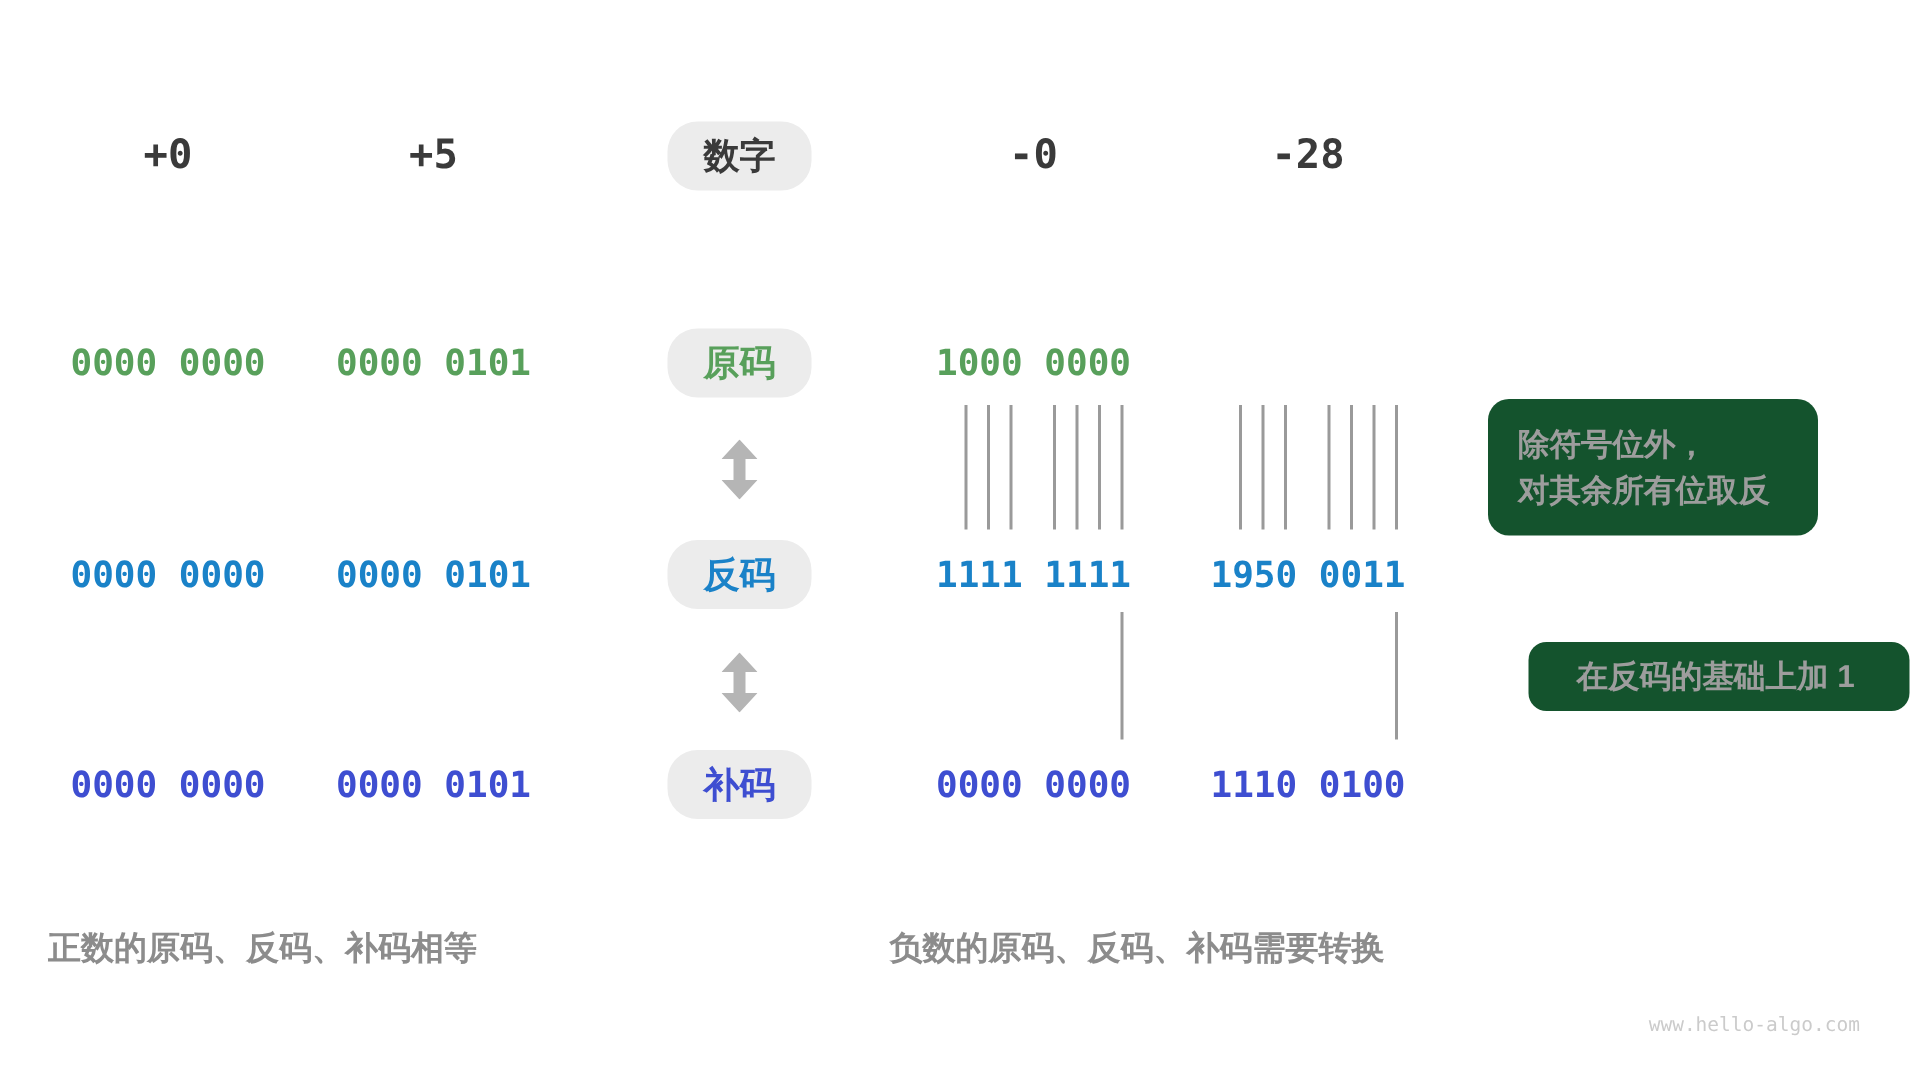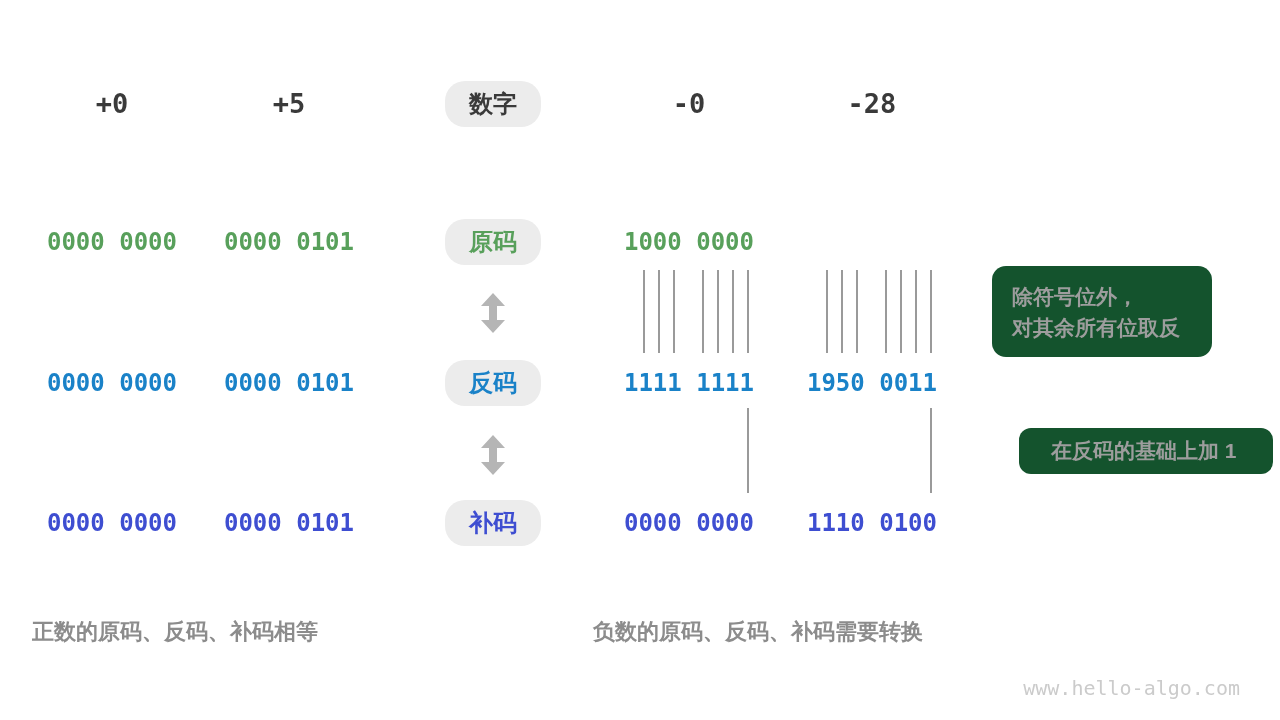--- a/index.html
+++ b/index.html
@@ -32,21 +32,21 @@
     color:#9d9d9d;font-weight:bold;font-size:21px;
   }
   .note-invert{left:992px;top:266px;width:220px;height:91px;padding:15px 0 0 20px;box-sizing:border-box;line-height:31px;}
   .note-addone{left:990px;top:428px;width:254px;height:46px;border-radius:12px;display:flex;align-items:center;padding-left:32px;box-sizing:border-box;margin-left:29px;}
   .caption{
     position:absolute;top:618px;height:28px;line-height:28px;
     text-align:left;font-weight:bold;font-size:22px;color:#8c8c8c;
   }
   .watermark{
     position:absolute;left:1020px;top:676px;width:220px;
-    text-align:right;font-size:20px;color:#cbcbcb;
+    text-align:right;font-size:13px;color:#cbcbcb;
   }
 </style>
 </head>
 <body>
 
 <div class="canvas">
 
   <div class="cell hdr mono c-dark" style="left:27px;top:81px">+0</div>
   <div class="cell hdr mono c-dark" style="left:204px;top:81px">+5</div>
   <div class="badge c-dark" style="top:81px">数字</div>

